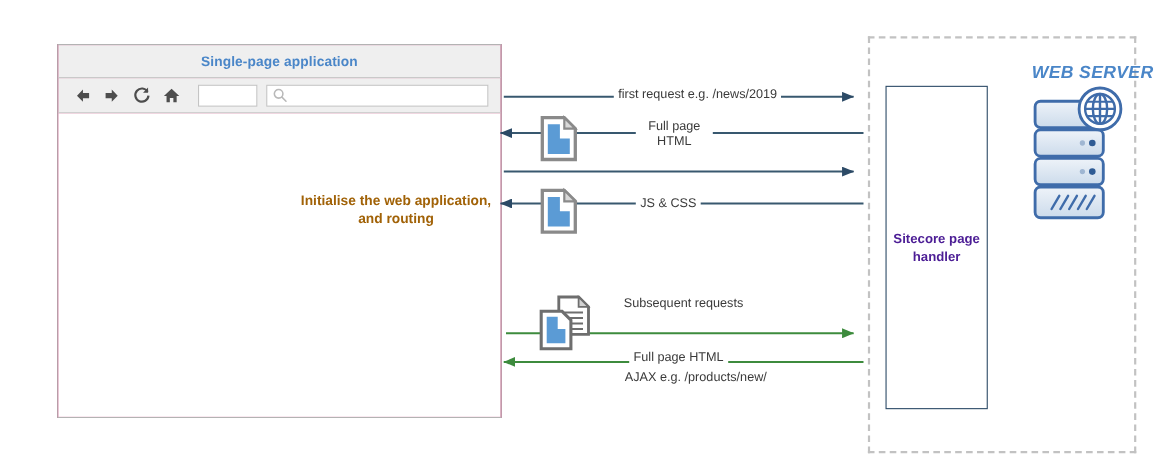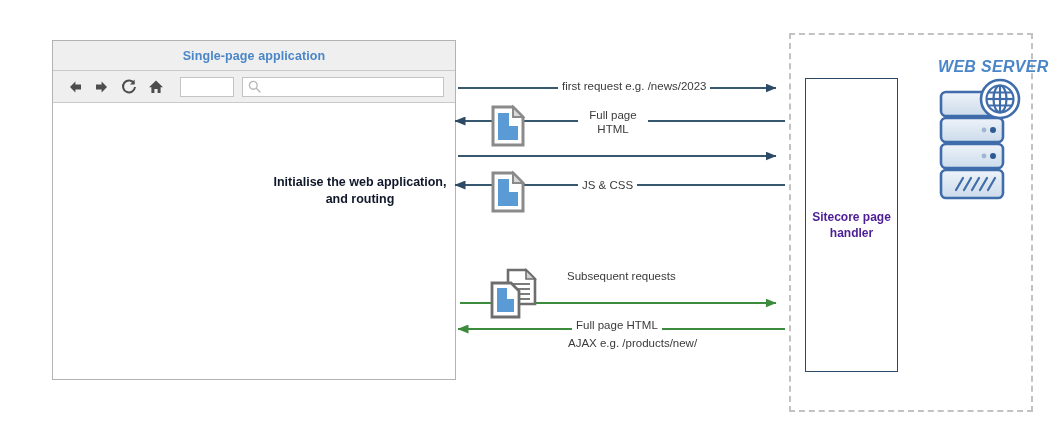--- a/index.html
+++ b/index.html
@@ -92,21 +92,21 @@
   #spa-viewport {
     position: absolute;
     left: 0; top: 62px;
     right: 0; bottom: 0;
     background: #ffffff;
   }
 
   
   .green-note {
     position: absolute;
-    color: #0f172a;
+    color: #a16207;
     font-size: 12.5px;
     font-weight: bold;
     line-height: 17px;
     text-align: center;
   }
   #note-init {
     left: 262px;
     top: 174px;
     width: 196px;
   }
@@ -361,20 +361,20 @@
         <line x1="24" y1="21" x2="41" y2="21"></line>
         <line x1="24" y1="26" x2="41" y2="26"></line>
         <line x1="24" y1="31" x2="41" y2="31"></line>
       </g>
 
       <path d="M3 15 H22 L30 23 V49 H3 Z" fill="#ffffff" stroke="#6e6e6e" stroke-width="2.8"></path>
       <path d="M8 20 H18 V31 H25 V44 H8 Z" fill="#5b9bd5"></path>
     </svg>
   </div>
 
-  <div class="flow-label" id="lbl-first-request">first request e.g. /news/2023</div>
+  <div class="flow-label" id="lbl-first-request">first request e.g. /news/2019</div>
   <div class="flow-label" id="lbl-full-page-html">Full page HTML</div>
   <div class="flow-label" id="lbl-js-css">JS &amp; CSS</div>
   <div class="flow-label" id="lbl-subsequent">Subsequent requests</div>
   <div class="flow-label" id="lbl-ajax">AJAX e.g. /products/new/</div>
   <div class="flow-label" id="lbl-full-page-html-2">Full page HTML</div>
 
 </div>
 
 </body></html>

